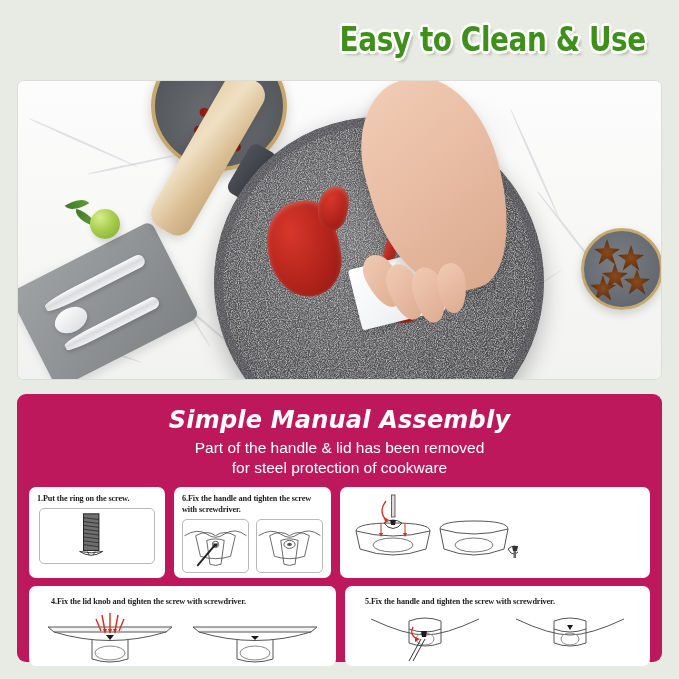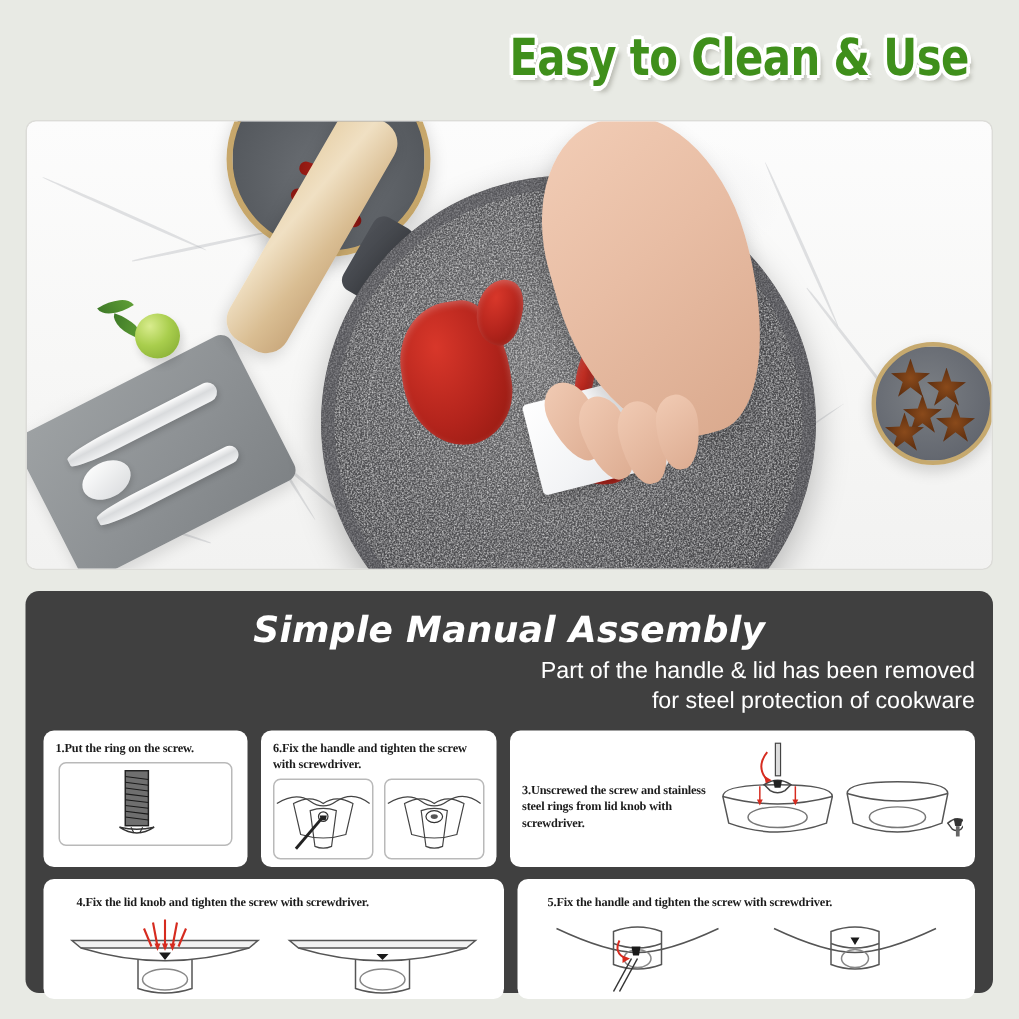--- a/index.html
+++ b/index.html
@@ -233,37 +233,37 @@
     clip-path: polygon(50% 0%, 62% 36%, 100% 38%, 70% 60%, 82% 98%, 50% 74%, 18% 98%, 30% 60%, 0% 38%, 38% 36%);
   }
 
   
   .assembly {
     position: absolute;
     left: 17px;
     top: 394px;
     width: 645px;
     height: 268px;
-    background: #404040;
+    background: #be185d;
     border-radius: 9px;
     box-sizing: border-box;
     padding: 10px 12px 12px 12px;
   }
   .assembly-title {
     text-align: center;
     color: #ffffff;
     font-family: "DejaVu Sans", sans-serif;
     font-style: italic;
     font-weight: bold;
     font-size: 24px;
     letter-spacing: 0.2px;
     margin: 2px 0 4px 0;
   }
   .assembly-sub {
-    text-align: right;
+    text-align: center;
     color: #ffffff;
     font-size: 15.5px;
     line-height: 20px;
     font-weight: normal;
   }
 
   .rowA {
     display: flex;
     gap: 9px;
     margin-top: 9px;
@@ -431,21 +431,20 @@
           <path d="M16 14 Q30 6 41 14 Q52 6 66 14 L60 40 Q41 46 22 40 Z" fill="none" stroke="#444" stroke-width="1"></path>
           <path d="M30 20 Q41 16 52 20 L48 50 Q41 53 34 50 Z" fill="none" stroke="#444" stroke-width="1"></path>
           <ellipse cx="41" cy="25" rx="7" ry="5" fill="none" stroke="#333" stroke-width="1"></ellipse>
           <ellipse cx="41" cy="25" rx="3" ry="2" fill="#555"></ellipse>
         </svg>
       </div>
     </div>
 
     <div class="card card-3">
       <div class="layout">
-        <div class="step-text" style="width:128px;padding-top:10px;">3.Unscrewed the screw and stainless steel rings from lid knob with screwdriver.</div>
         <svg width="170" height="78" viewBox="0 0 170 78">
 
           <path d="M8 38 Q8 30 45 30 Q82 30 82 38 L78 56 Q45 68 12 56 Z" fill="none" stroke="#555" stroke-width="1"></path>
           <path d="M8 38 Q45 48 82 38" fill="none" stroke="#555" stroke-width="1"></path>
           <ellipse cx="45" cy="52" rx="20" ry="7" fill="none" stroke="#777" stroke-width="1"></ellipse>
           <path d="M36 30 Q45 24 54 30 L50 34 Q45 37 40 34 Z" fill="none" stroke="#444" stroke-width="1"></path>
           <polygon points="42,27 48,27 47,32 43,32" fill="#222"></polygon>
           <rect x="43.5" y="2" width="3.5" height="22" fill="#ddd" stroke="#444" stroke-width="0.8"></rect>
           <path d="M38 8 Q30 18 38 27" fill="none" stroke="#d62b1f" stroke-width="1.3"></path>
           <polygon points="36,24 41,27 37,29" fill="#d62b1f"></polygon>

